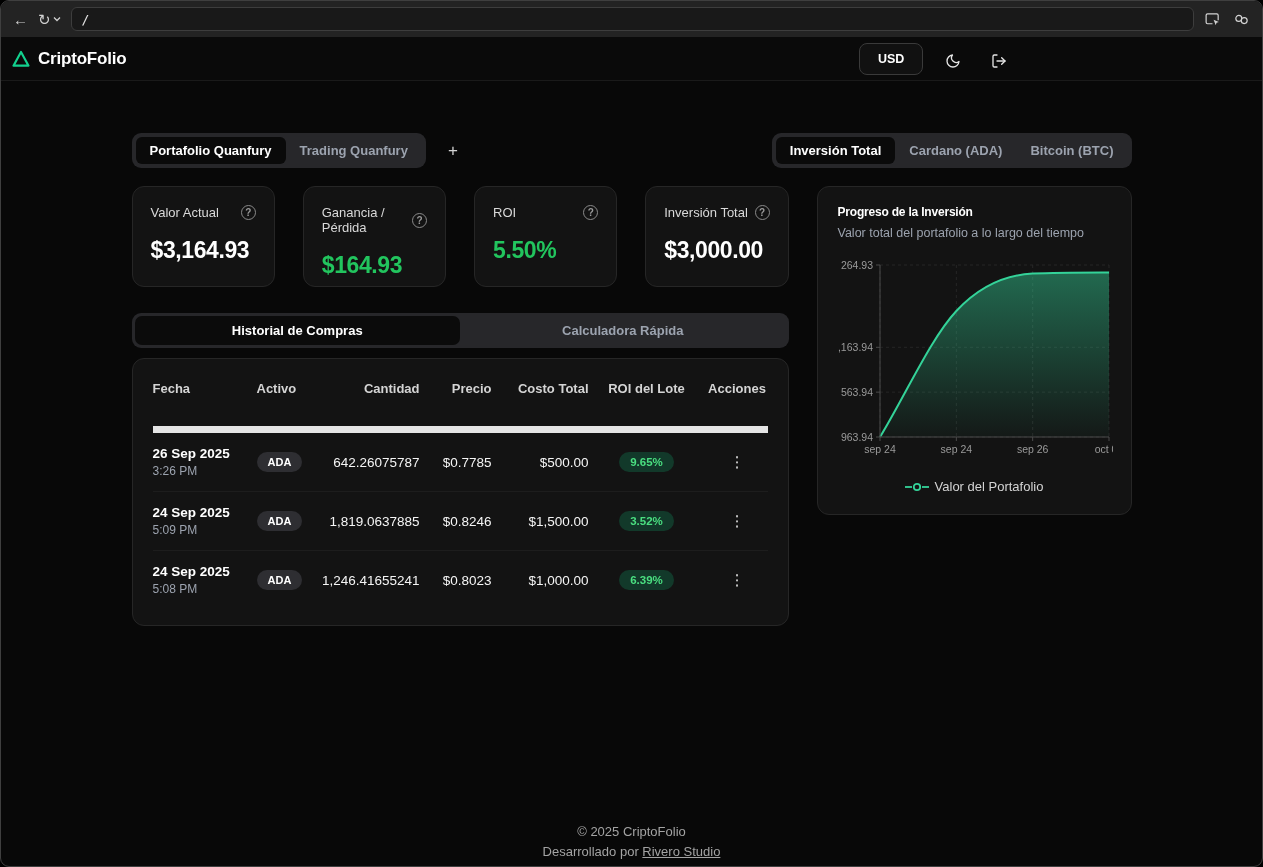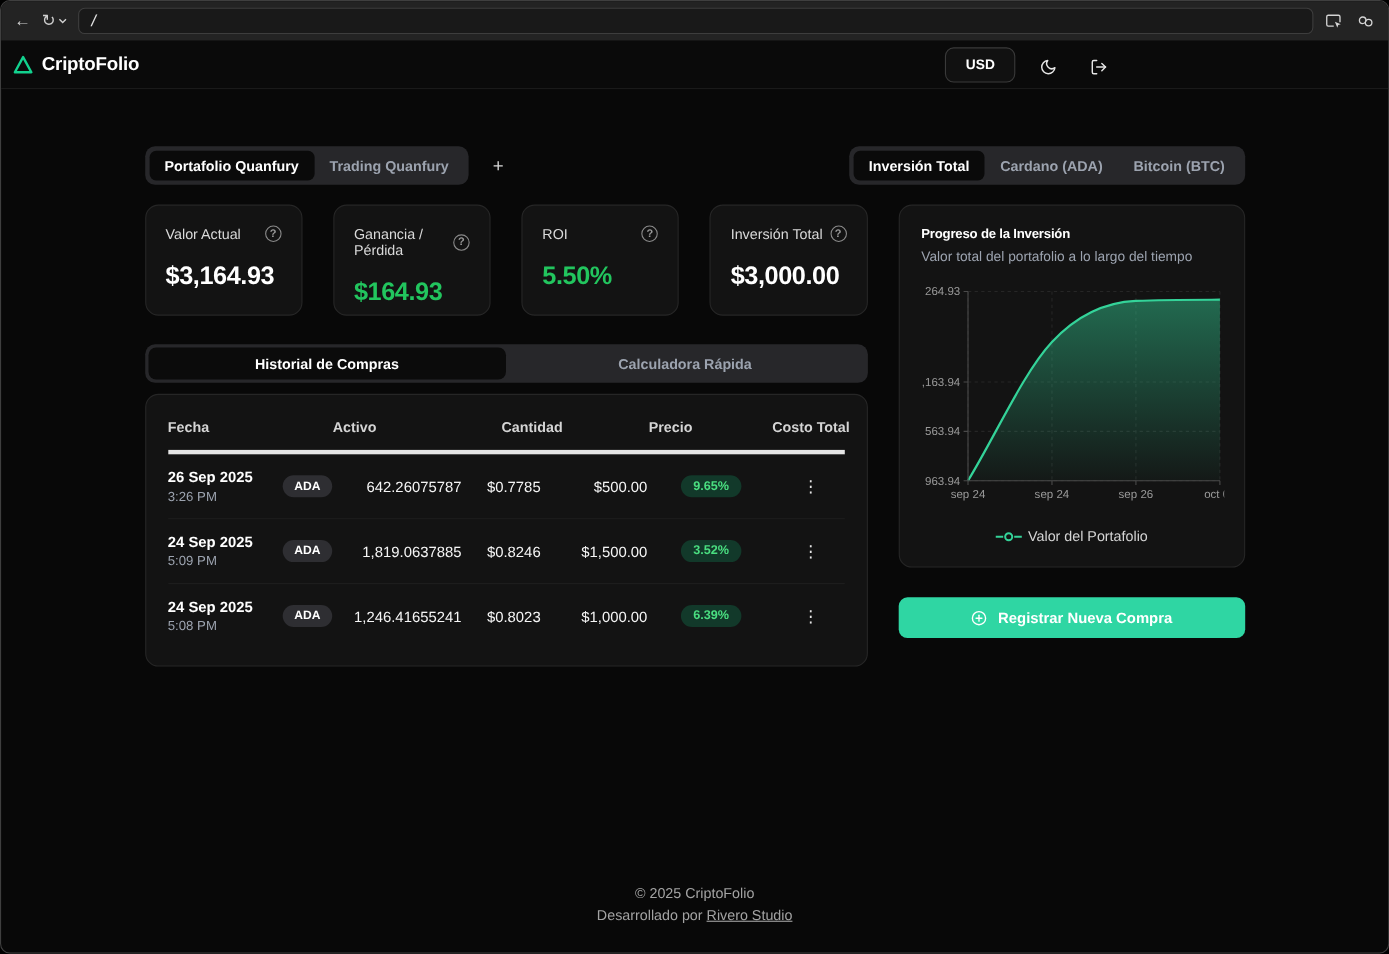--- a/index.html
+++ b/index.html
@@ -46,21 +46,21 @@
     font-size:10px; font-weight:700; display:flex; align-items:center; justify-content:center; cursor:pointer; background:none; flex:0 0 auto; }
   .stat-value { font-size:23px; font-weight:800; color:#fff; letter-spacing:-0.4px; margin-top:17px; }
   
   .seg { display:flex; background:#27272a; border-radius:9px; padding:3px; margin-bottom:10px; }
   .seg-item { flex:1; text-align:center; padding:7px 0; font-size:13px; color:#9ca3af; border-radius:7px;
     font-weight:600; cursor:pointer; background:none; border:none; font-family:inherit; }
   .seg-item.active { background:#0b0b0b; color:#fff; font-weight:700; }
   
   .table-card { padding:6px 20px 16px; }
   .thead, .trow { display:grid; grid-template-columns:104px 58px 105px 72px 97px 116px 65px; align-items:center; }
-  .thead { padding:16px 0 13px; border-bottom:4px solid #e5e5e5;gap:46px; }
+  .thead { padding:16px 0 30px; border-bottom:7px solid #e5e5e5; }
   .th { font-size:13px; color:#d4d4d4; font-weight:600; }
   .trow { padding:13px 0; border-bottom:1px solid #1d1d1d; }
   .trow:last-child { border-bottom:none; }
   .right { text-align:right; }
   .center { text-align:center; }
   .cell { font-size:13.5px; color:#f5f5f5; }
   .date-d { font-size:13.5px; font-weight:700; color:#fff; }
   .date-t { font-size:12px; color:#9ca3af; margin-top:3px; }
   .badge { display:inline-block; background:#2e2e32; color:#fff; font-size:11px; font-weight:700;
     padding:4px 11px; border-radius:999px; }
@@ -295,28 +295,20 @@
           </div>
           <div class="legend">
             <svg width="24" height="10" viewBox="0 0 24 10" fill="none" stroke="#34d399" stroke-width="1.8">
               <line x1="0" y1="5" x2="7" y2="5"></line>
                 <circle cx="12" cy="5" r="3.2"></circle>
                 <line x1="17" y1="5" x2="24" y2="5"></line>
             </svg>
             <span>Valor del Portafolio</span>
           </div>
         </div>
-        <button class="register-btn">
-          <svg width="16" height="16" viewBox="0 0 24 24" fill="none" stroke="#ffffff" stroke-width="1.9" stroke-linecap="round">
-            <circle cx="12" cy="12" r="9"></circle>
-              <line x1="12" y1="8" x2="12" y2="16"></line>
-              <line x1="8" y1="12" x2="16" y2="12"></line>
-          </svg>
-          <span>Registrar Nueva Compra</span>
-        </button>
       </div>
     </div>
 
     <div class="footer">
       <div>© 2025 CriptoFolio</div>
       <div>
         <span>Desarrollado por</span>
         <a>Rivero Studio</a>
       </div>
     </div>

